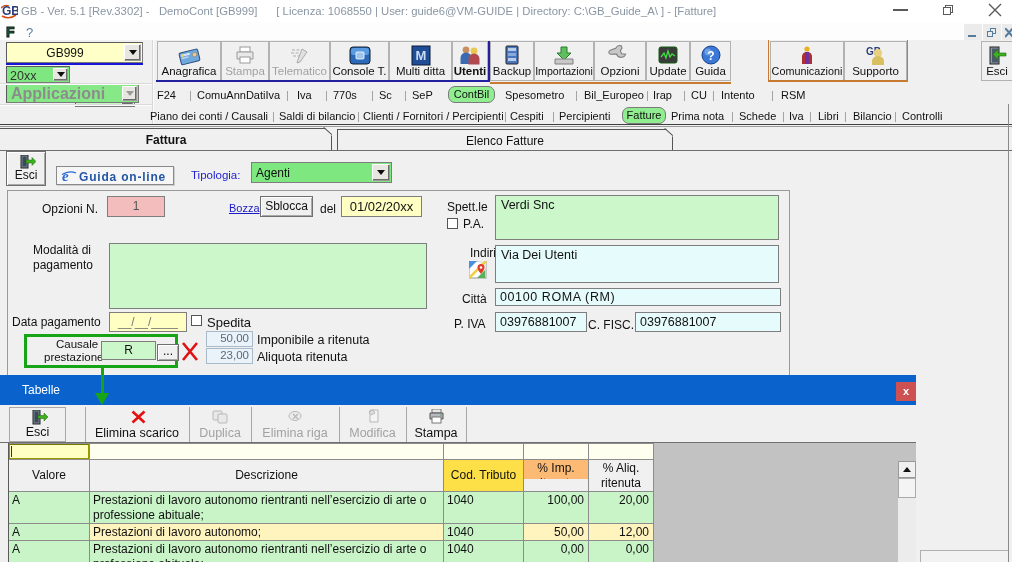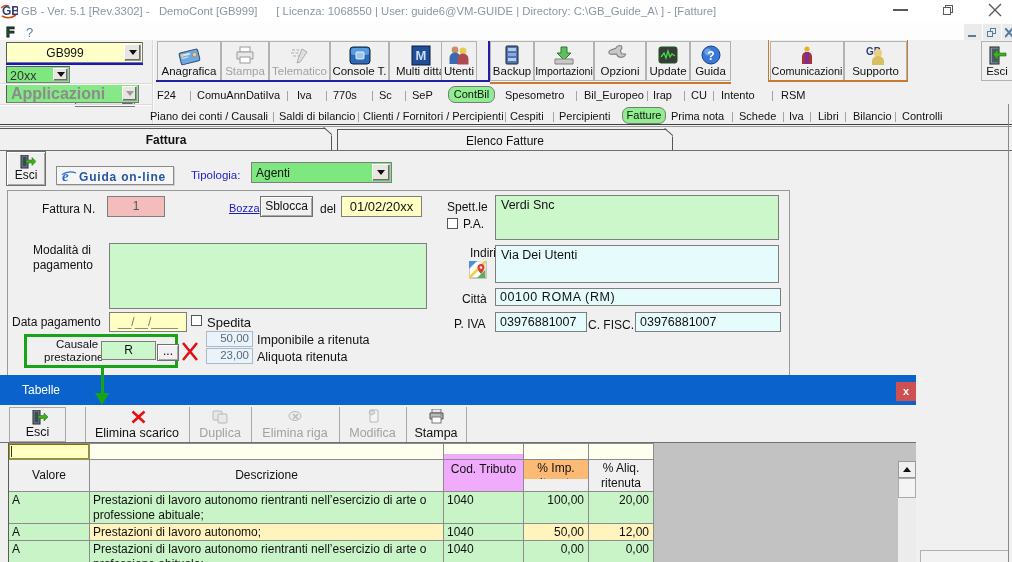--- a/index.html
+++ b/index.html
@@ -129,21 +129,21 @@
         </svg></div>
     <div class="lbl">Console T.</div>
   </div>
   <div class="tbb" style="left:389px;width:63px;">
     <div class="ic"><svg width="24" height="21" viewBox="0 0 24 21">
           <rect x="3" y="1" width="18" height="19" fill="#1F4E96" stroke="#0A1A3A"></rect>
           <text x="12" y="15" font-size="13" font-weight="bold" fill="#CADCF4" text-anchor="middle" font-family="Liberation Sans">M</text>
         </svg></div>
     <div class="lbl">Multi ditta</div>
   </div>
-  <div class="tbb" style="left:441px;width:36px;">
+  <div class="tbb" style="left:452px;width:36px;font-weight:bold;">
     <div class="ic"><svg width="24" height="21" viewBox="0 0 24 21">
           <circle cx="8" cy="5" r="3.4" fill="#C89060"></circle>
           <path d="M2.5 19 v-6 a5.5 5.5 0 0 1 11 0 v6 z" fill="#3A6AB0"></path>
           <circle cx="16" cy="6" r="3.4" fill="#E8C850"></circle>
           <path d="M10.5 19.5 v-5.5 a5.5 5.5 0 0 1 11 0 v5.5 z" fill="#B04A50"></path>
         </svg></div>
     <div class="lbl">Utenti</div>
   </div>
   <div class="abs" style="left:488px;top:41px;width:2px;height:41px;background:#2020A0;"></div>
   <div class="tbb" style="left:490px;width:44px;">
@@ -298,21 +298,21 @@
   <div class="lab" style="left:191px;top:169px;color:#2222CC;font-size:11.5px;">Tipologia:</div>
   <div class="fld sunken" style="left:251px;top:162px;width:141px;height:21px;background:#7FE77F;">
     <div class="abs" style="left:4px;top:3px;font-size:12px;">Agenti</div>
     <div class="combtn abs" style="right:1px;top:1px;width:18px;height:17px;">
         <div class="tri"></div>
       </div>
   </div>
 
   <div class="abs" style="left:7px;top:190px;width:783px;height:185px;border:1px solid #999;border-bottom:none;"></div>
 
-  <div class="lab navy" style="left:42px;top:202px;font-size:12px;">Fattura N.</div>
+  <div class="lab navy" style="left:42px;top:202px;font-size:12px;">Opzioni N.</div>
   <div class="fld" style="left:107px;top:196px;width:58px;height:21px;background:#F3BCBD;text-align:center;line-height:19px;color:#555;">1</div>
   <div class="lab" style="left:229px;top:202px;color:#1A1AC8;text-decoration:underline;font-size:11px;">Bozza</div>
   <div class="abs raised" style="left:260px;top:196px;width:53px;height:21px;text-align:center;font-size:12px;line-height:19px;color:#111;">Sblocca</div>
   <div class="lab navy" style="left:320px;top:202px;font-size:12px;">del</div>
   <div class="fld" style="left:341px;top:196px;width:81px;height:21px;background:#FFFFC4;text-align:center;line-height:19px;font-size:13px;">01/02/20xx</div>
 
   <div class="lab" style="left:447px;top:200px;">Spett.le</div>
   <div class="abs" style="left:447px;top:218px;width:11px;height:11px;background:#fff;border:1px solid #555;"></div>
   <div class="lab" style="left:463px;top:217px;">P.A.</div>
   <div class="fld" style="left:495px;top:195px;width:284px;height:45px;background:#CBF7CB;padding:2px 5px;font-size:12.5px;">Verdi Snc</div>
@@ -440,21 +440,21 @@
 
     <div class="cell" style="left:9px;top:69px;width:80px;height:15px;background:#FFFFC4;border:1px solid #999900;border-top-color:#777700;"></div>
     <div class="abs" style="left:11px;top:71px;width:1px;height:11px;background:#333;"></div>
     <div class="cell" style="left:90px;top:69px;width:353px;height:15px;background:#FEFFEF;"></div>
     <div class="cell" style="left:444px;top:69px;width:79px;height:15px;background:#FEFFEF;"></div>
     <div class="cell" style="left:524px;top:69px;width:64px;height:15px;background:#FEFFEF;"></div>
     <div class="cell" style="left:589px;top:69px;width:64px;height:15px;background:#FEFFEF;"></div>
 
     <div class="cell" style="left:9px;top:85px;width:80px;height:31px;background:#F0F0F0;text-align:center;line-height:31px;">Valore</div>
     <div class="cell" style="left:90px;top:85px;width:353px;height:31px;background:#F0F0F0;text-align:center;line-height:31px;">Descrizione</div>
-    <div class="cell" style="left:444px;top:79px;width:79px;height:49px;background:#f0abfc;text-align:center;line-height:31px;">Cod. Tributo</div>
+    <div class="cell" style="left:444px;top:85px;width:79px;height:49px;background:#fde047;text-align:center;line-height:31px;">Cod. Tributo</div>
     <div class="cell" style="left:524px;top:85px;width:64px;height:19px;background:#fdba74;text-align:center;line-height:15px;padding-top:1px;">% Imp.<br>ritenuta</div>
     <div class="cell" style="left:589px;top:85px;width:64px;height:31px;background:#F0F0F0;text-align:center;line-height:15px;padding-top:1px;">% Aliq.<br>ritenuta</div>
 
     <div class="cell" style="left:9px;top:117px;width:80px;height:31px;background:#C8F4C8;padding:1px 3px;">A</div>
     <div class="cell" style="left:90px;top:117px;width:353px;height:31px;background:#C8F4C8;padding:1px 3px;line-height:15px;">Prestazioni di lavoro autonomo rientranti nell’esercizio di arte o professione abituale;</div>
     <div class="cell" style="left:444px;top:117px;width:79px;height:31px;background:#C8F4C8;padding:1px 3px;">1040</div>
     <div class="cell" style="left:524px;top:117px;width:64px;height:31px;background:#C8F4C8;padding:1px 4px;text-align:right;">100,00</div>
     <div class="cell" style="left:589px;top:117px;width:64px;height:31px;background:#C8F4C8;padding:1px 4px;text-align:right;">20,00</div>
 
     <div class="cell" style="left:9px;top:149px;width:80px;height:16px;background:#C8F4C8;padding:1px 3px;">A</div>

